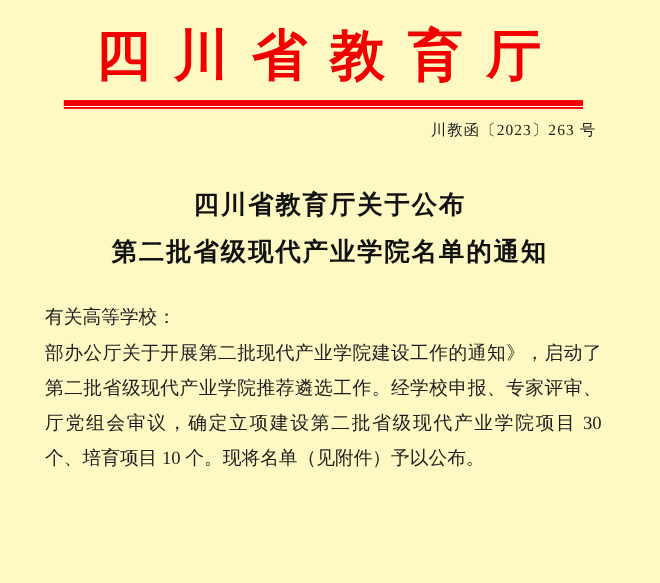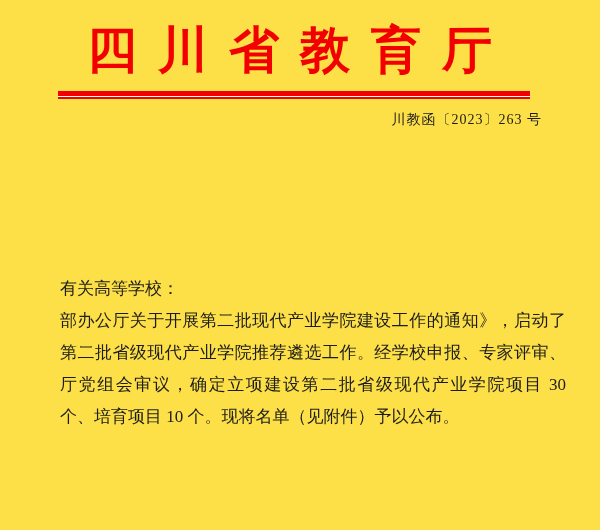--- a/index.html
+++ b/index.html
@@ -4,21 +4,21 @@
 <style>
   html, body {
     margin: 0;
     padding: 0;
     background: #ffffff;
   }
   .page {
     position: relative;
     width: 600px;
     height: 530px;
-    background: #fde047;
+    background: #fef9c3;
     overflow: hidden;
     font-family: "Liberation Serif", "DejaVu Serif", serif;
     color: #1c1c1c;
   }
   
   .letterhead {
     position: absolute;
     top: 20px;
     left: 0;
     width: 100%;
@@ -66,21 +66,21 @@
     line-height: 42px;
     font-weight: bold;
     letter-spacing: 1.8px;
     color: #111111;
     white-space: nowrap;
   }
   
   .body-block {
     position: absolute;
     top: 273px;
-    left: 60px;
+    left: 41px;
     width: 506px;
     font-size: 17px;
     line-height: 32px;
     color: #1c1c1c;
   }
   .line {
     width: 100%;
   }
   .jline {
     text-align: justify;
@@ -94,20 +94,24 @@
 <body>
 
 <div class="page">
 
   <div class="letterhead">四川省教育厅</div>
 
   <div class="red-rule"></div>
 
   <div class="doc-number">川教函〔2023〕263 号</div>
 
+  <div class="title">
+    <div>四川省教育厅关于公布</div>
+    <div>第二批省级现代产业学院名单的通知</div>
+  </div>
 
   <div class="body-block">
     <div class="line">有关高等学校：</div>
     <div class="line jline">部办公厅关于开展第二批现代产业学院建设工作的通知》，启动了</div>
     <div class="line jline">第二批省级现代产业学院推荐遴选工作。经学校申报、专家评审、</div>
     <div class="line jline">厅党组会审议，确定立项建设第二批省级现代产业学院项目 30</div>
     <div class="line">个、培育项目 10 个。现将名单（见附件）予以公布。</div>
   </div>
 
 </div>

